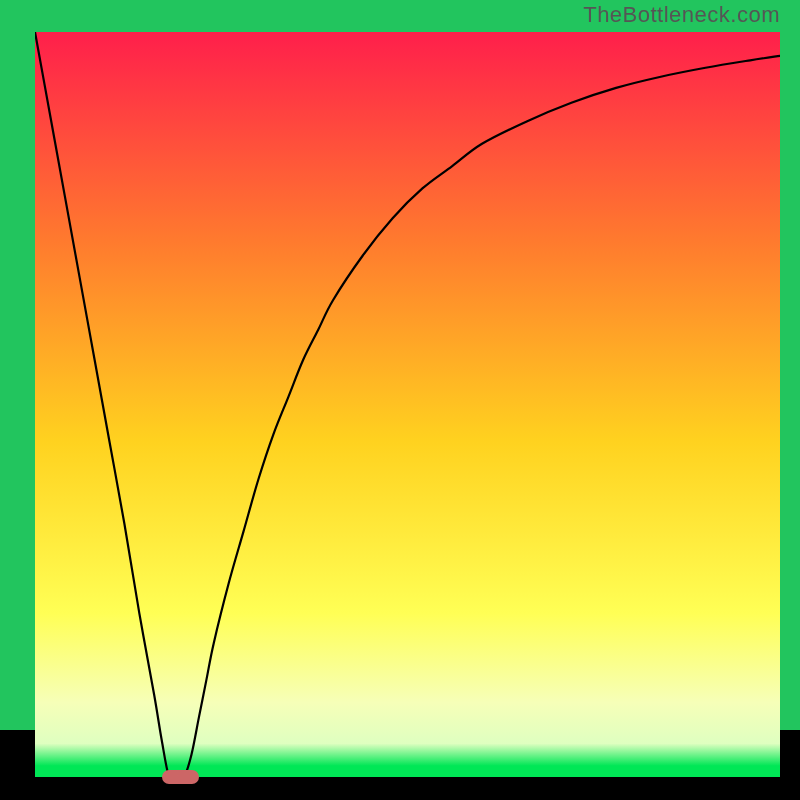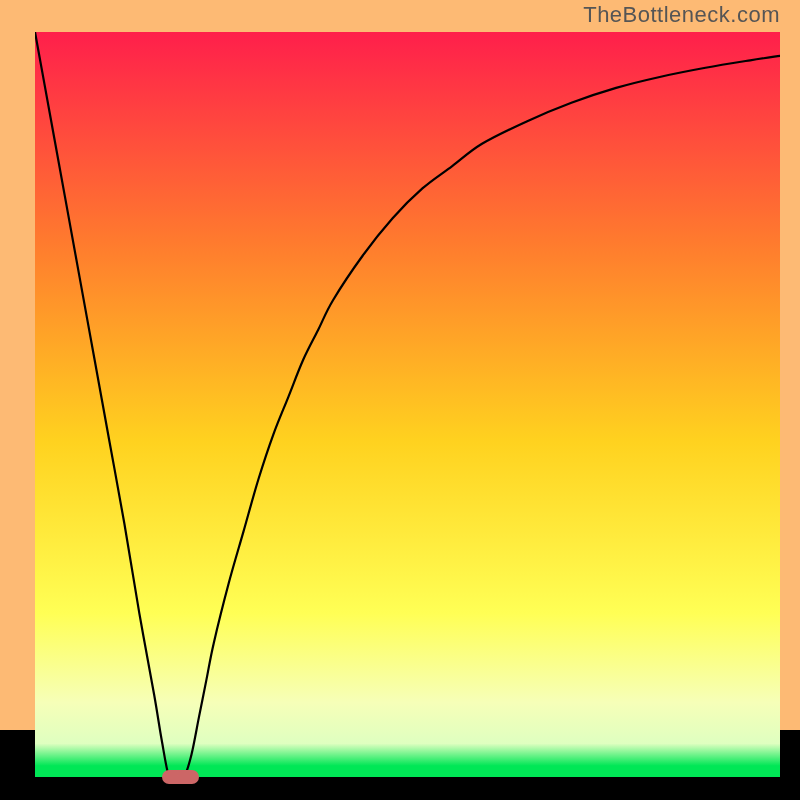--- a/index.html
+++ b/index.html
@@ -8,21 +8,21 @@
     width: 800px;
     height: 800px;
     overflow: hidden;
     background: #000;
     font-family: Arial, Helvetica, sans-serif;
   }
   .frame {
     position: relative;
     width: 800px;
     height: 730px;
-    background: #fdba74;
+    background: #22c55e;
   }
   .watermark {
     position: absolute;
     top: 2px;
     right: 20px;
     color: #555;
     font-size: 22px;
     font-weight: 500;
     letter-spacing: 0.5px;
     z-index: 50;

